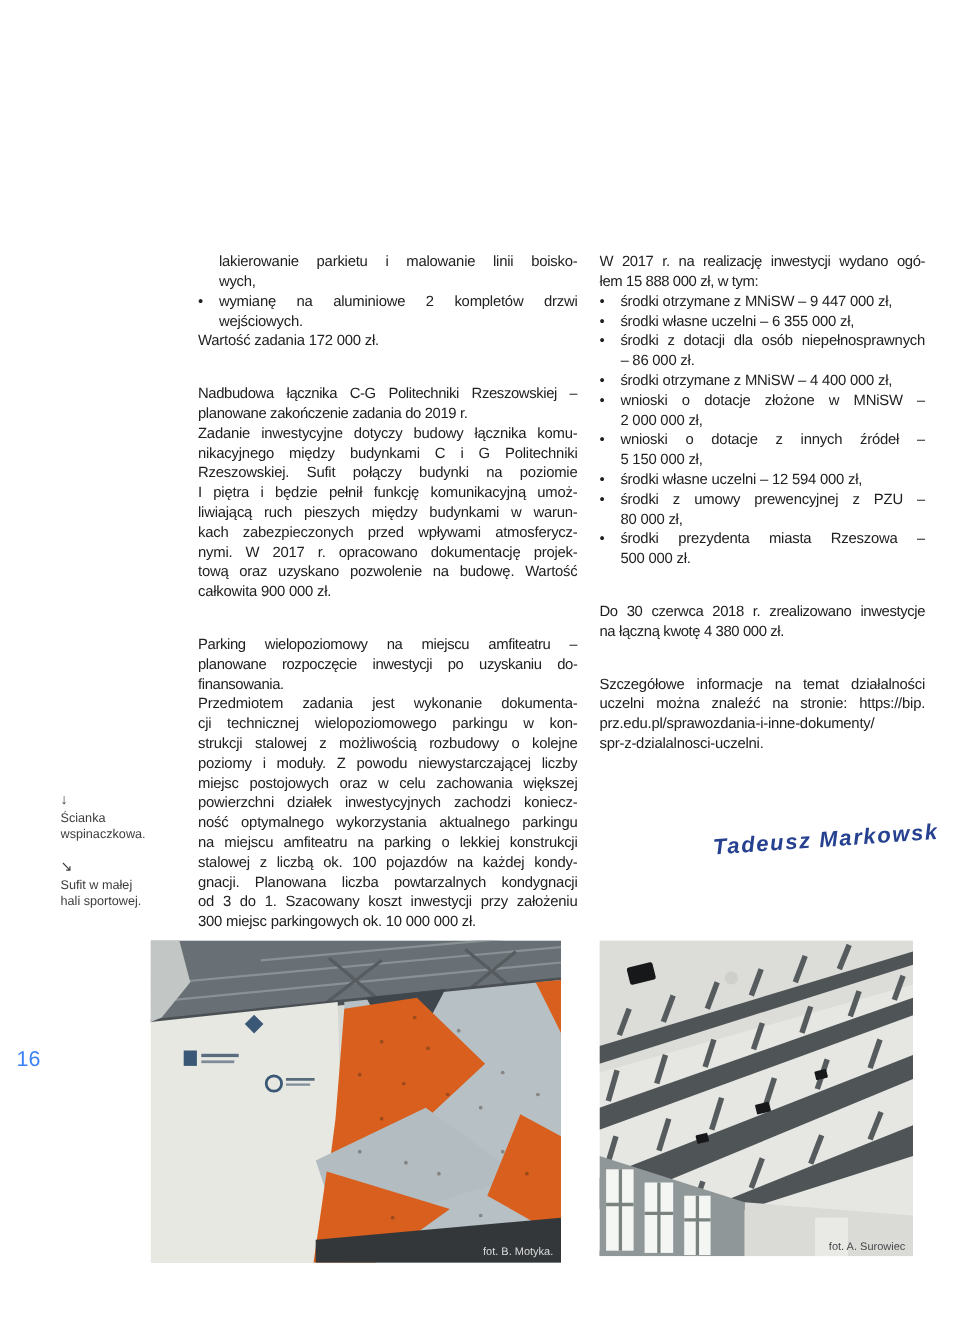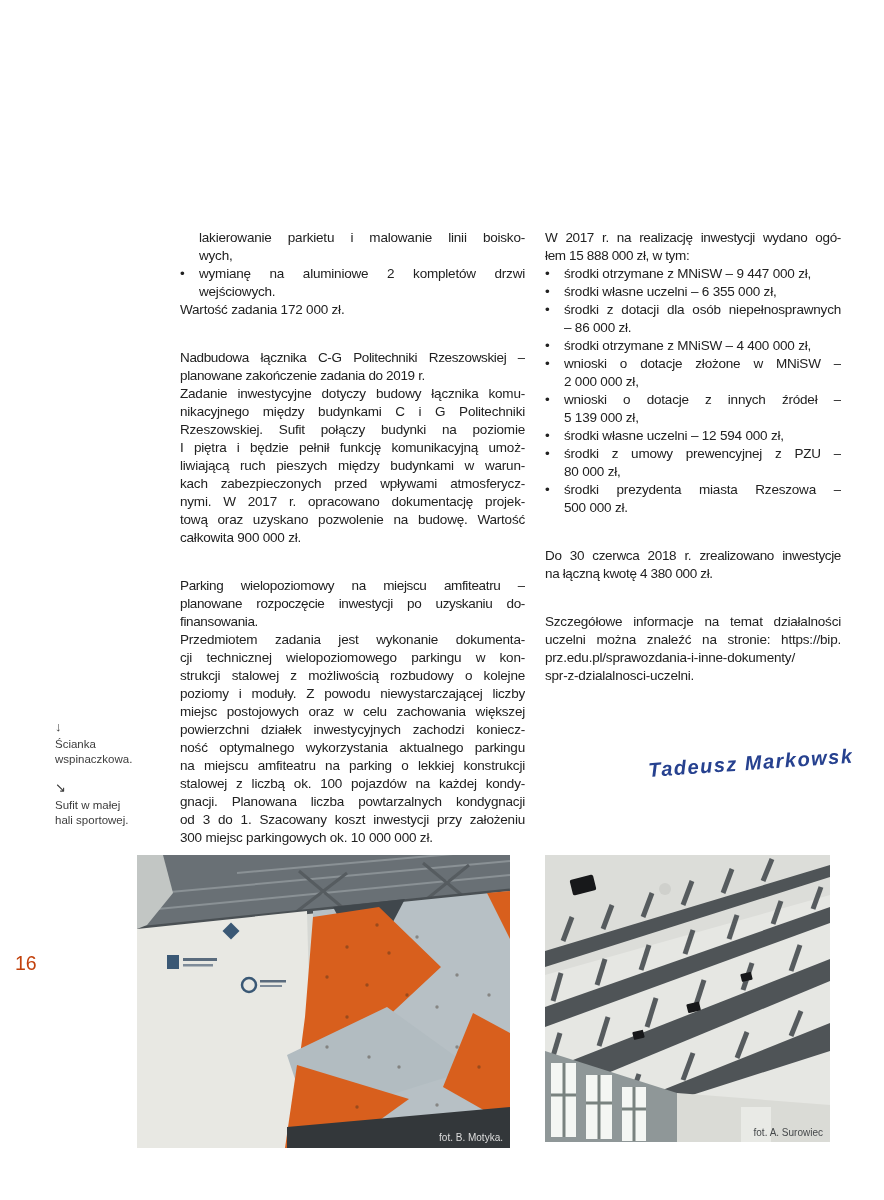--- a/index.html
+++ b/index.html
@@ -13,21 +13,21 @@
   .hl{font-weight:normal;letter-spacing:-0.35px}
   .mt{margin-top:30px}
   .brow{display:flex}
   .bm{flex:none;width:19px}
   .btxt{flex:1;min-width:0}
   .note{position:absolute;left:55px;width:88px;font-size:11.5px;line-height:15px;
         color:#3c3c3c;letter-spacing:0}
   .note .tl{text-align:right;text-align-last:left;white-space:normal}
   .note1{top:719px}.note2{top:780px}
   .arrow{display:block;font-size:13px;margin-bottom:3px;color:#3c3c3c}
-  .pageno{position:absolute;left:15px;top:952px;font-size:19.5px;color:#c2410c}
+  .pageno{position:absolute;left:15px;top:952px;font-size:19.5px;color:#3b82f6}
   .sig{position:absolute;left:642px;top:736px}
   .photo{position:absolute;top:855px;display:block}
   .photo-left{left:137px}
   .photo-right{left:545px}
   svg text{font-family:"Liberation Sans",sans-serif}
 </style>
 </head>
 <body>
 
 <div class="page">
@@ -120,21 +120,21 @@
       <span class="bm">•</span>
       <div class="btxt">
           <div class="tl">wnioski o dotacje złożone w MNiSW –</div>
           <div class="tl">2 000 000 zł,</div>
         </div>
     </div>
     <div class="brow">
       <span class="bm">•</span>
       <div class="btxt">
           <div class="tl">wnioski o dotacje z innych źródeł –</div>
-          <div class="tl">5 139 000 zł,</div>
+          <div class="tl">5 150 000 zł,</div>
         </div>
     </div>
     <div class="brow">
       <span class="bm">•</span>
       <div class="btxt">
           <div class="tl">środki własne uczelni – 12 594 000 zł,</div>
         </div>
     </div>
     <div class="brow">
       <span class="bm">•</span>

